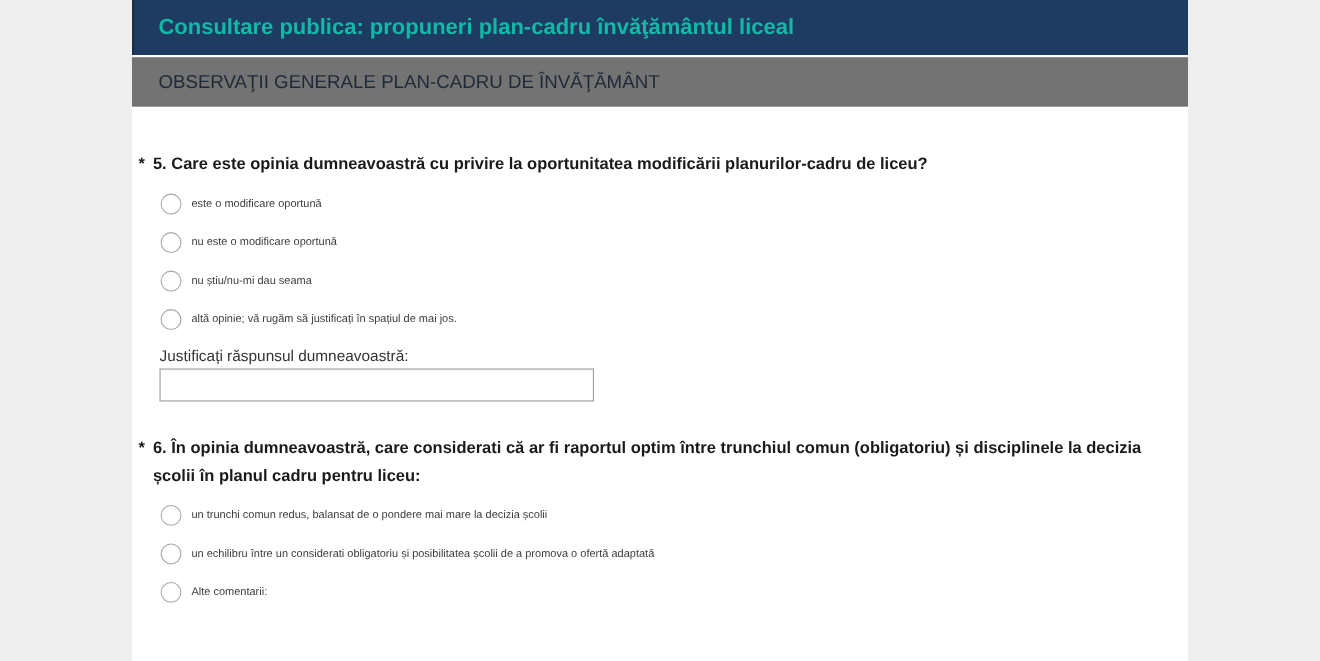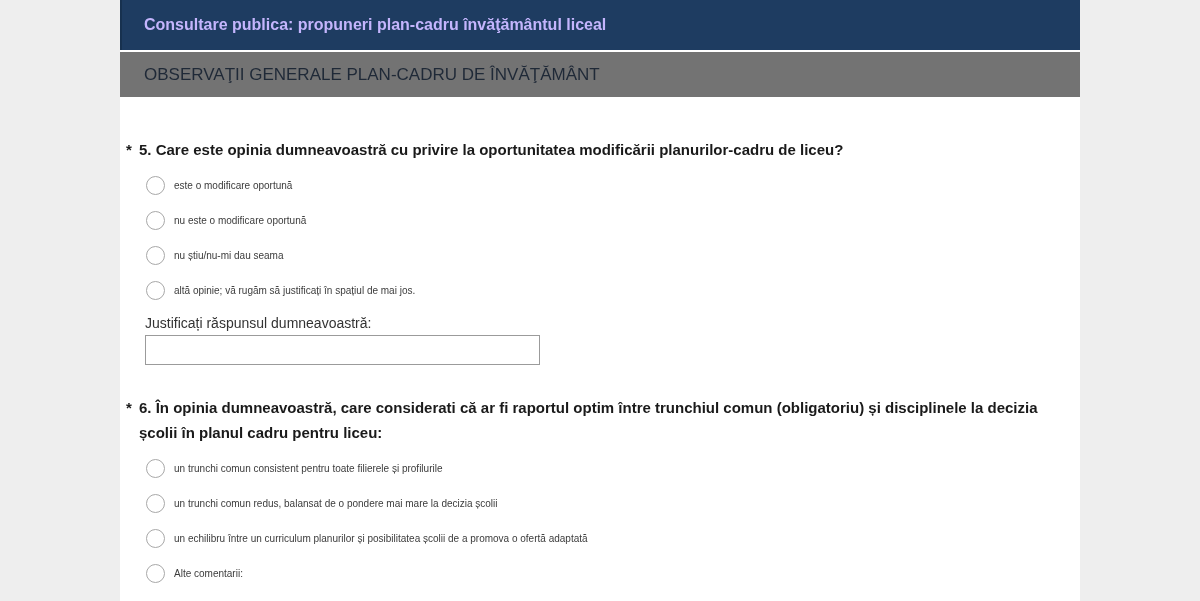--- a/index.html
+++ b/index.html
@@ -15,22 +15,22 @@
     background: #ffffff;
   }
   .title-bar {
     height: 50px;
     background: #1e3c61;
     border-left: 2px solid #17314f;
     display: flex; align-items: center;
     padding: 0 22px;
   }
   .title-bar h1 {
-    color: #c4b5fd;
-    font-size: 16px;
+    color: #14b8a6;
+    font-size: 20px;
     font-weight: bold;
   }
   .group-bar {
     height: 45px;
     margin-top: 2px;
     background: #737373;
     display: flex; align-items: center;
     padding: 0 24px;
   }
   .group-bar h2 {
@@ -143,29 +143,25 @@
     </section>
 
     <section class="question-block q6">
       <div class="q-title">
         <span class="req">*</span><span>6.</span>
         <span>În opinia dumneavoastră, care considerati că ar fi raportul optim între trunchiul comun (obligatoriu) și disciplinele la decizia școlii în planul cadru pentru liceu:</span>
       </div>
       <div class="options">
         <div class="option">
           <span class="radio"></span>
-          <label>un trunchi comun consistent pentru toate filierele și profilurile</label>
-        </div>
-        <div class="option">
-          <span class="radio"></span>
           <label>un trunchi comun redus, balansat de o pondere mai mare la decizia școlii</label>
         </div>
         <div class="option">
           <span class="radio"></span>
-          <label>un echilibru între un curriculum planurilor și posibilitatea școlii de a promova o ofertă adaptată</label>
+          <label>un echilibru între un considerati obligatoriu și posibilitatea școlii de a promova o ofertă adaptată</label>
         </div>
         <div class="option">
           <span class="radio"></span>
           <label>Alte comentarii:</label>
         </div>
       </div>
     </section>
 
   </main>
 </div>

